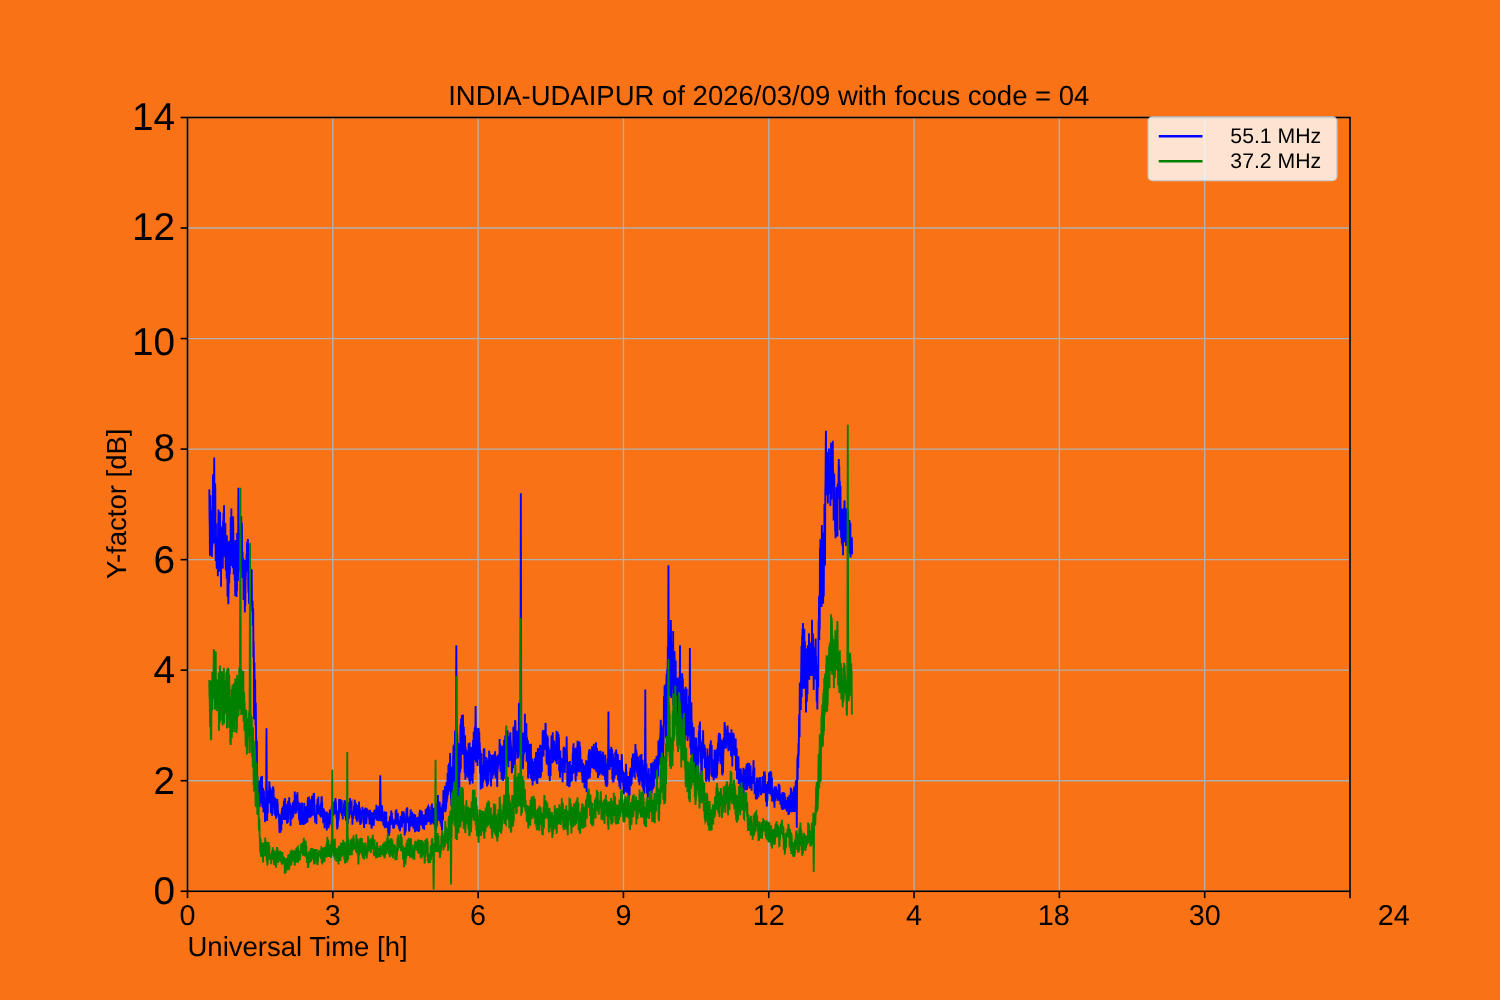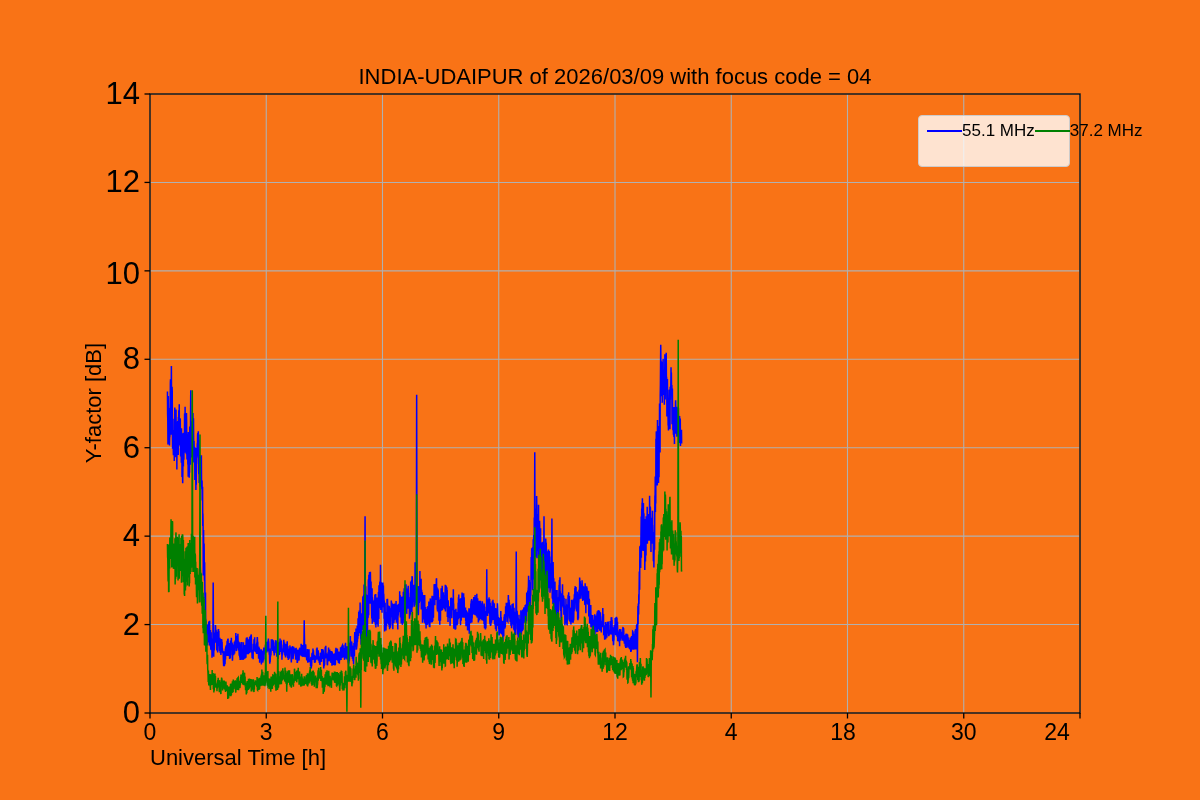--- a/index.html
+++ b/index.html
@@ -46,28 +46,29 @@
   }
   .y-tick {
     position: absolute;
     width: 60px; left: 80px;
     text-align: right;
     font-size: 31px; color: #000000;
     line-height: 26px;
   }
   .legend {
     position: absolute;
-    left: 918px; top: 115px;
+    left: 918px; top: 93px;
     width: 152px; height: 52px;
     background: rgba(255,255,255,0.8);
     border: 1px solid #cccccc;
     border-radius: 4px;
     box-sizing: border-box;
     padding: 5px 12px 5px 8px;
     display: flex;
+    flex-direction: column;
     justify-content: space-around;
   }
   .legend-item { display: flex; align-items: center; height: 20px; }
   .legend-line { display: inline-block; width: 35px; height: 0; border-top: 2px solid #000; }
   .legend-label { flex: 1; text-align: right; font-size: 17px; color: #000000; white-space: nowrap; }
 </style>
 </head>
 <body>
 
 <div id="figure">
@@ -133,21 +134,21 @@
     </div>
   </div>
 <div class="x-tick" style="left: 115px;">0</div>
     <div class="x-tick" style="left: 231.25px;">3</div>
     <div class="x-tick" style="left: 347.5px;">6</div>
     <div class="x-tick" style="left: 463.75px;">9</div>
     <div class="x-tick" style="left: 580px;">12</div>
     <div class="x-tick" style="left: 696.25px;">4</div>
     <div class="x-tick" style="left: 808px;">18</div>
     <div class="x-tick" style="left: 928.75px;">30</div>
-    <div class="x-tick" style="left: 1022px;">24</div>
+    <div class="x-tick" style="left: 1080px;">24</div>
     <div class="y-tick" style="top: 700px;">0</div>
     <div class="y-tick" style="top: 611.571px;">2</div>
     <div class="y-tick" style="top: 523.143px;">4</div>
     <div class="y-tick" style="top: 434.714px;">6</div>
     <div class="y-tick" style="top: 346.286px;">8</div>
     <div class="y-tick" style="top: 261px;">10</div>
     <div class="y-tick" style="top: 169.429px;">12</div>
     <div class="y-tick" style="top: 81px;">14</div>
   </div>
 

